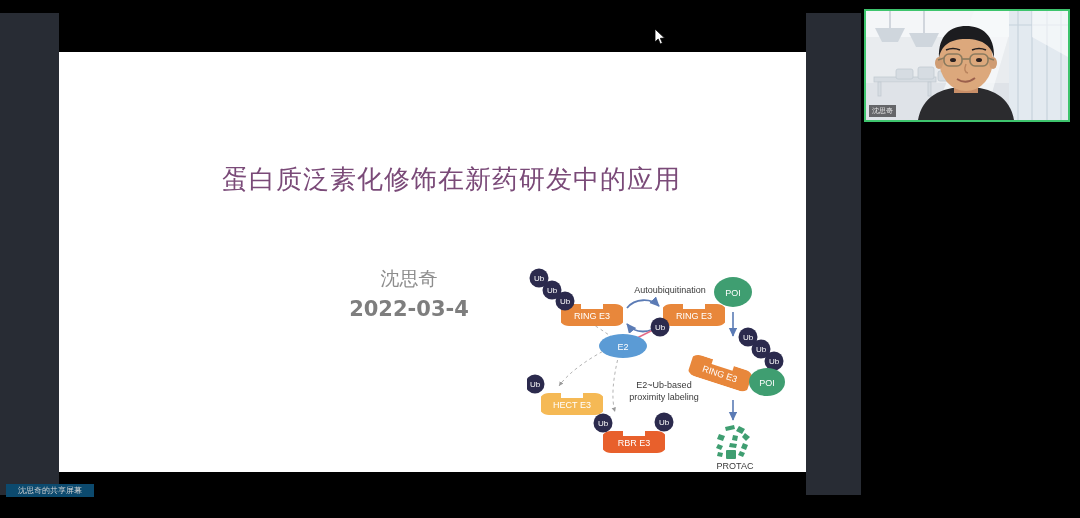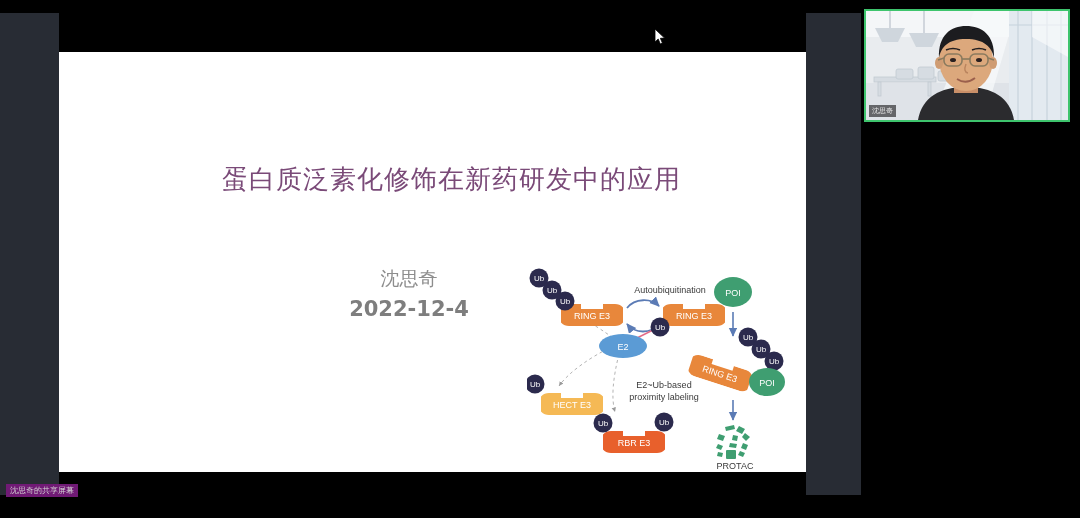--- a/index.html
+++ b/index.html
@@ -77,44 +77,44 @@
     font-size:7px;
     line-height:10px;
     padding:1px 3px;
     font-family:"DejaVu Sans","Liberation Sans",sans-serif;
     white-space:nowrap;
   }
 
   
   .share-status {
     position:absolute; left:6px; top:484px;
-    background:#701a75;
+    background:#0c4a6e;
     color:#d4d4d4;
     font-size:8px;
     line-height:11px;
-    padding:1px 4px;
+    padding:1px 12px;
     font-family:"DejaVu Sans","Liberation Sans",sans-serif;
     white-space:nowrap;
   }
 </style>
 </head>
 <body>
 
 <div id="root">
 
   <div class="chrome-left"></div>
   <div class="chrome-right"></div>
 
   <div class="slide">
 
     <div class="slide-title">蛋白质泛素化修饰在新药研发中的应用</div>
 
     <div class="slide-author">沈思奇</div>
 
-    <div class="slide-date">2022-12-4</div>
+    <div class="slide-date">2022-03-4</div>
 
     <div class="diagram">
       <svg viewBox="0 0 272 205" xmlns="http://www.w3.org/2000/svg">
         <defs>
           <marker id="ah" markerWidth="7" markerHeight="7" refX="5" refY="2.6" orient="auto" markerUnits="strokeWidth">
             <path d="M0,0 L5.5,2.6 L0,5.2 z" fill="#5b7bb5"></path>
           </marker>
           <marker id="ahs" markerWidth="6" markerHeight="6" refX="4.5" refY="2.2" orient="auto" markerUnits="strokeWidth">
             <path d="M0,0 L4.6,2.2 L0,4.4 z" fill="#9a9a9a"></path>
           </marker>

